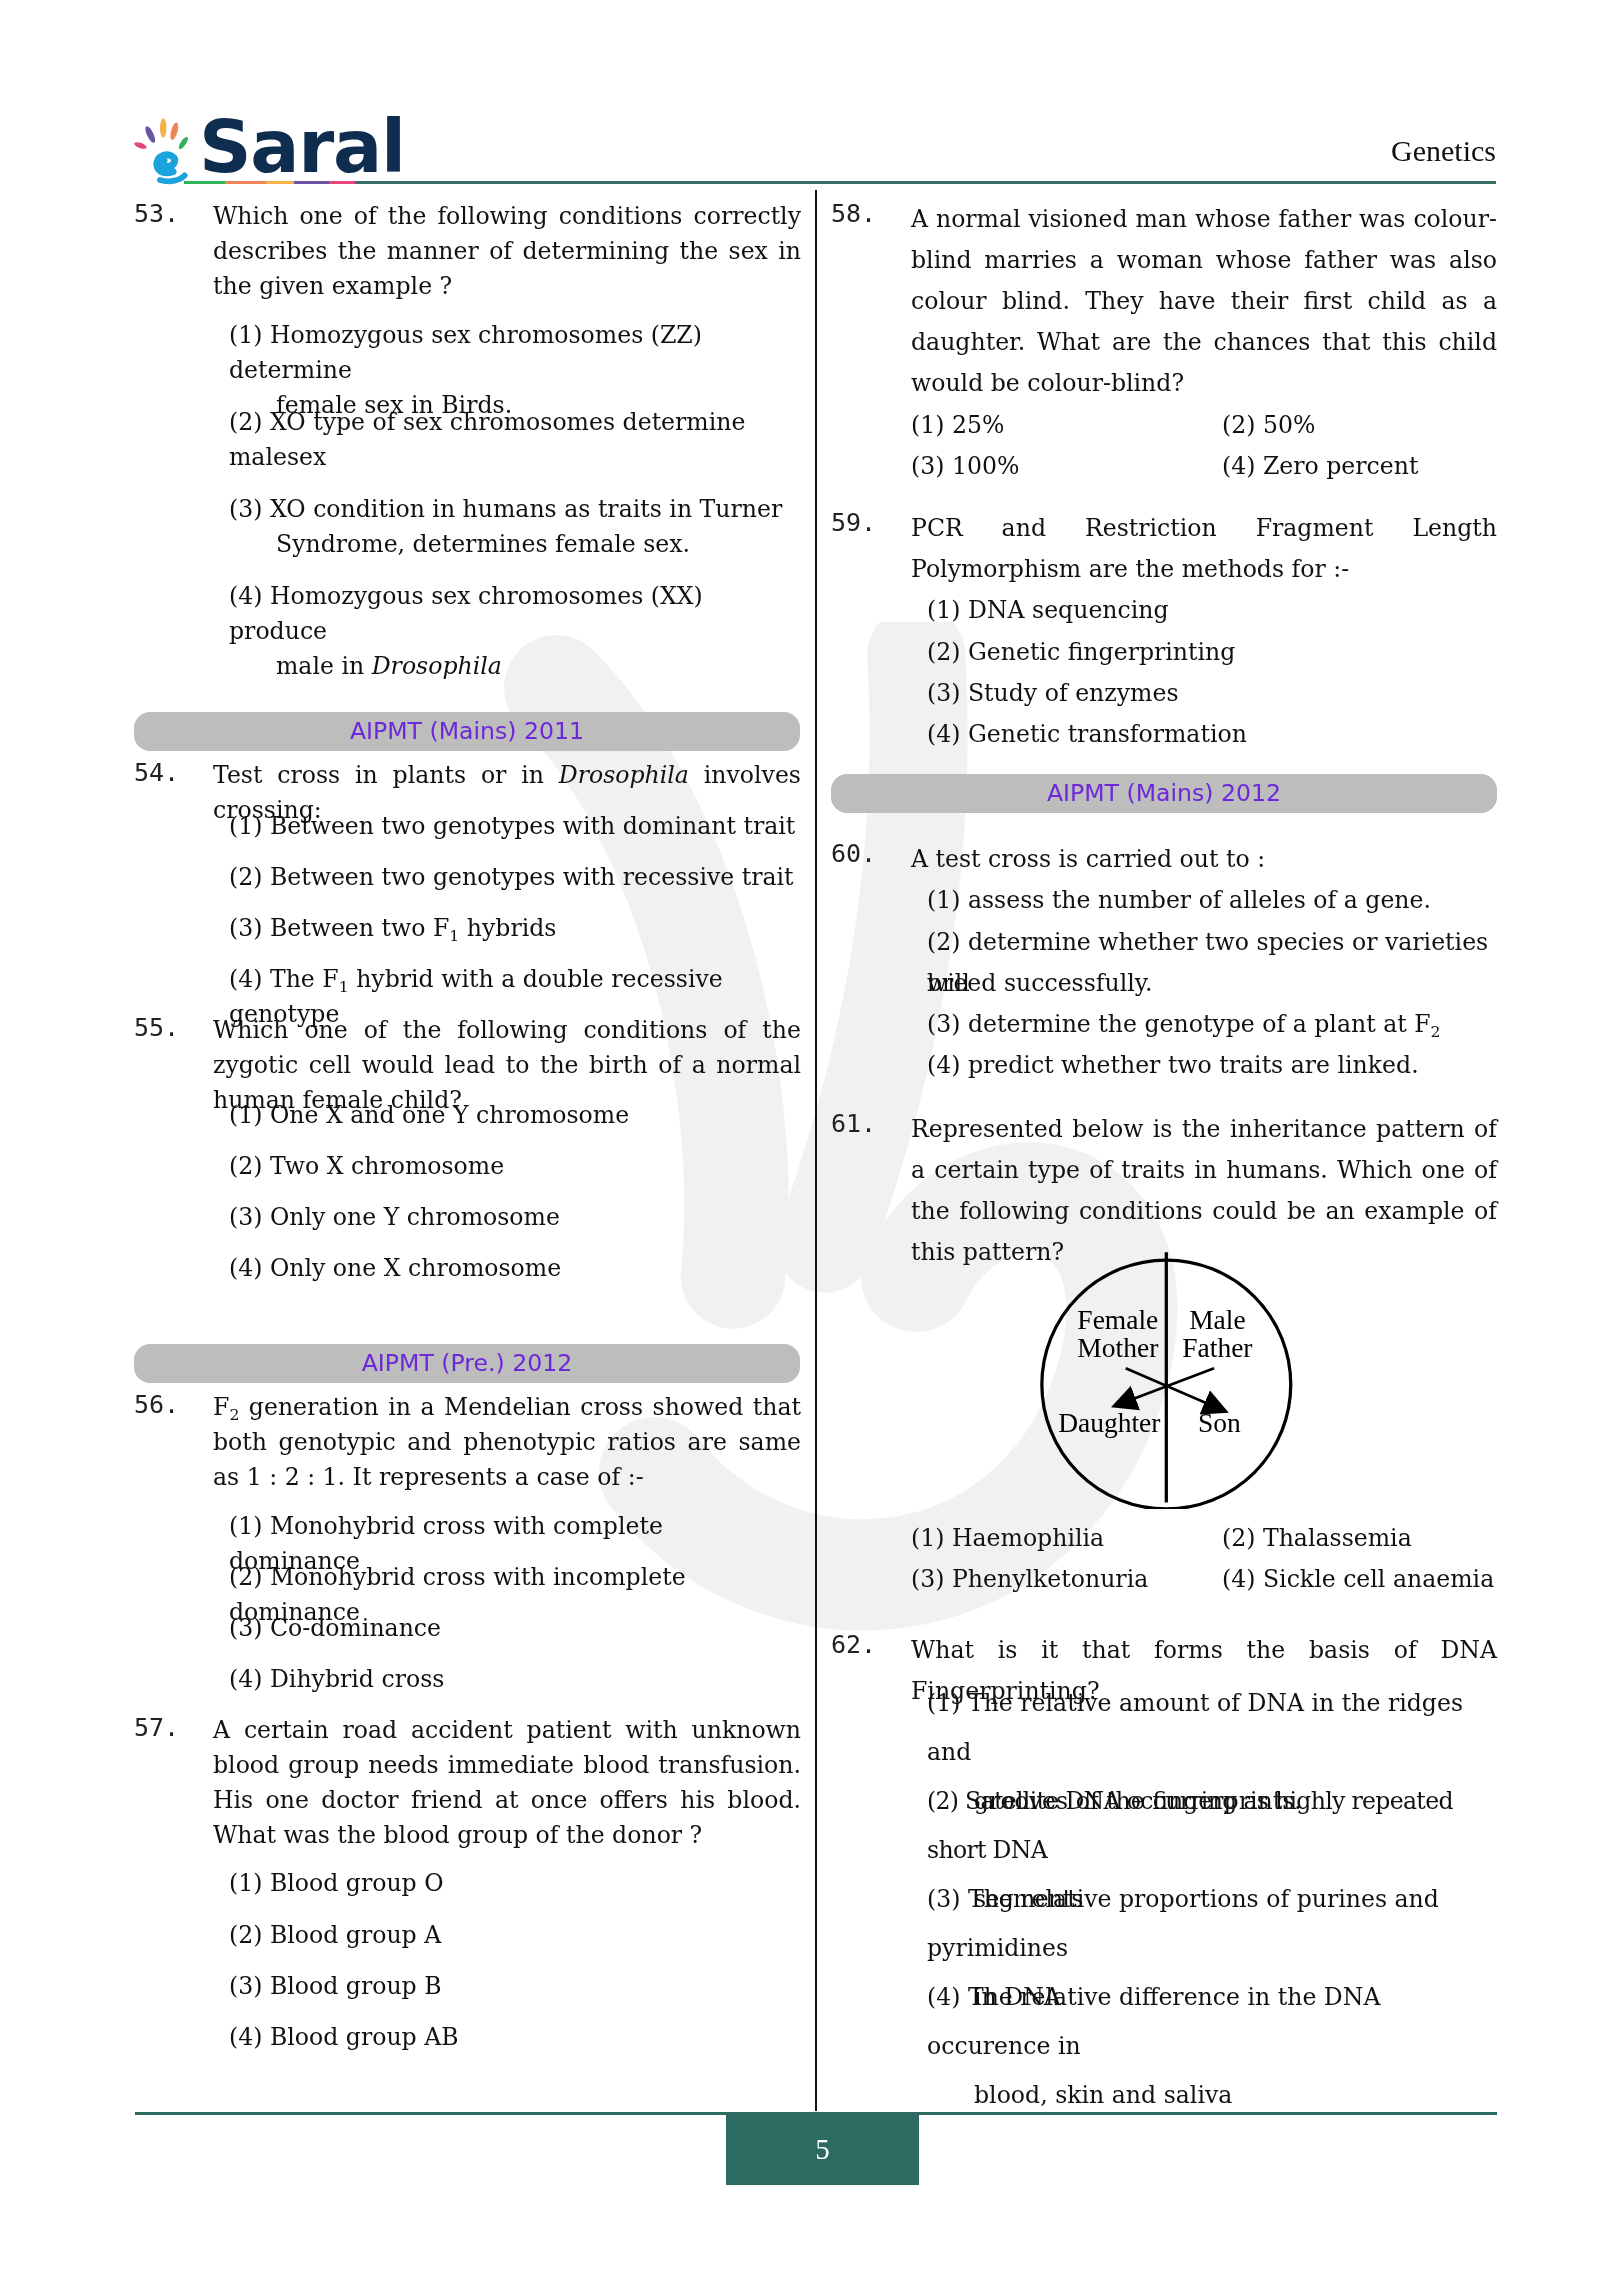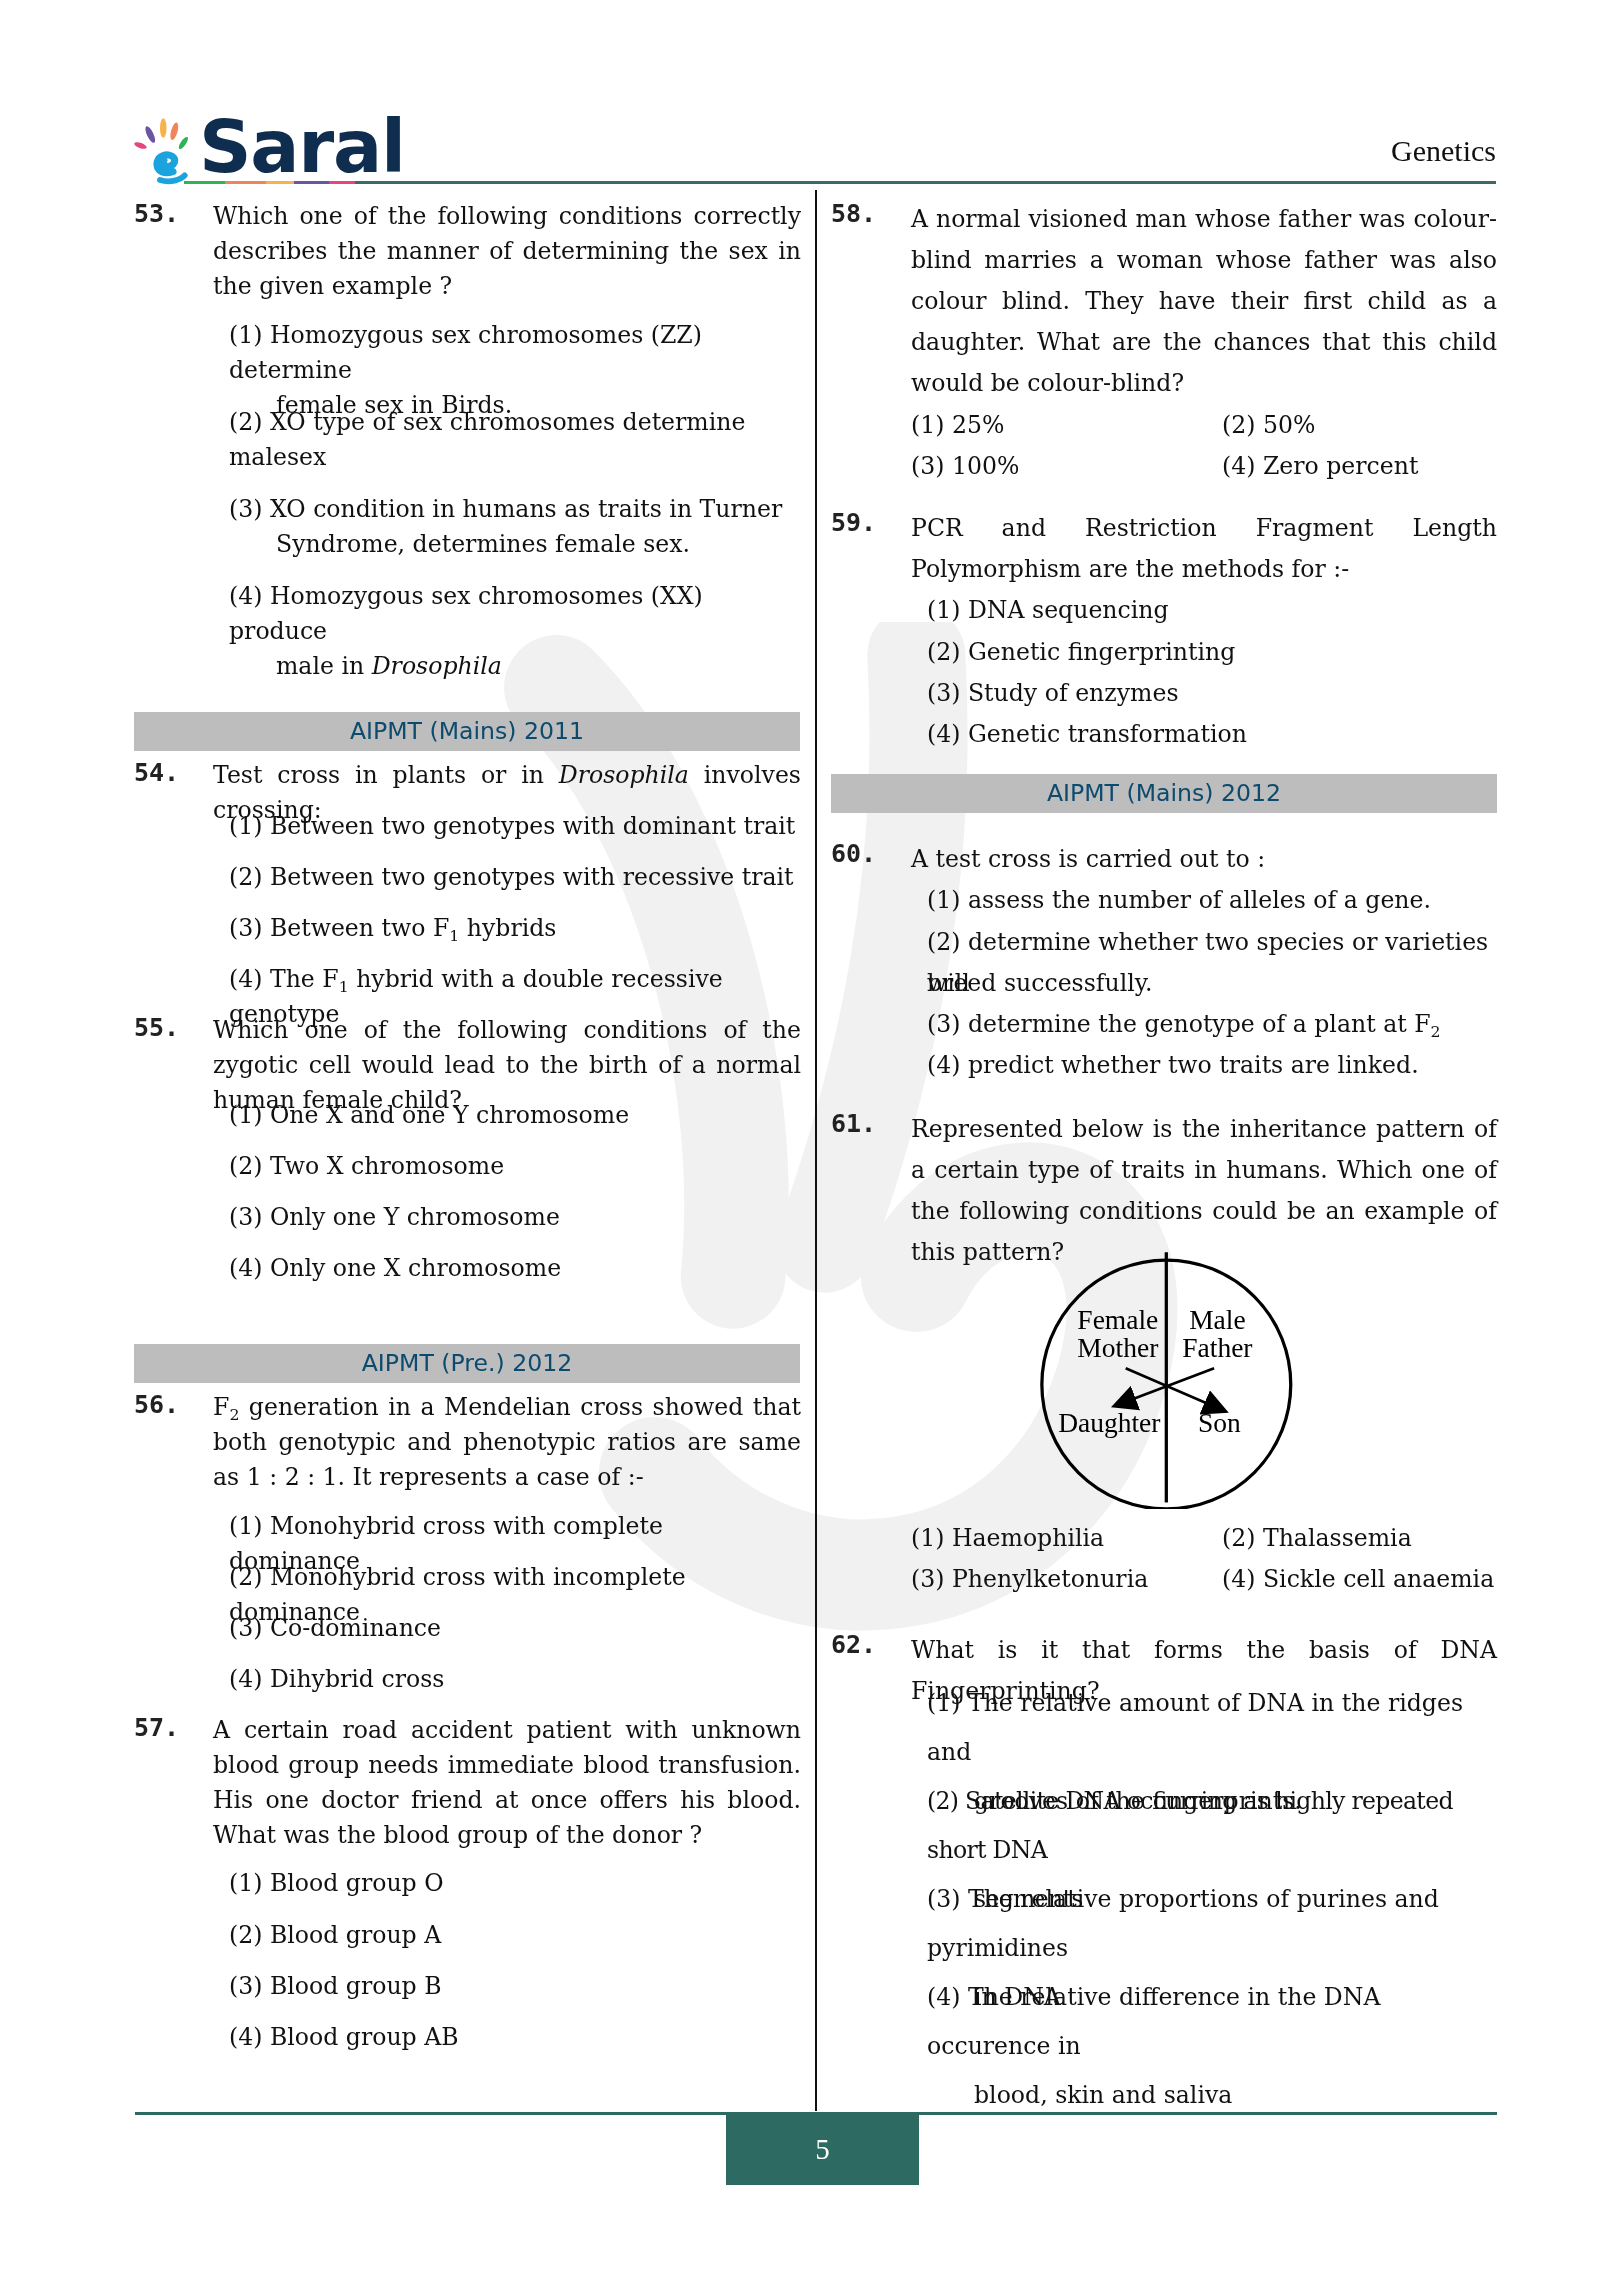--- a/index.html
+++ b/index.html
@@ -22,34 +22,34 @@
 
   
   .watermark { position: absolute; left: 458px; top: 622px; width: 753px; height: 1047px; opacity: 0.05; pointer-events: none; }
 
   .col { position: absolute; top: 190px; }
   .col-left { left: 134px; width: 667px; }
   .col-right { left: 831px; width: 666px; }
 
   .q { position: absolute; left: 0; width: 100%; }
   .qnum { position: absolute; left: 0; top: 0; font-family: "DejaVu Sans Mono", "Liberation Mono", monospace;
-          font-size: 25px; font-weight: bold; color: #222; }
+          font-size: 25px; font-weight: normal; color: #222; }
   .col-right .qnum { left: 0; }
   .qtext { position: absolute; left: 79px; right: 0; top: 0; font-size: 23.6px; line-height: 35px; text-align: justify; }
   .col-right .qtext { left: 80px; line-height: 41px; }
   .opt { position: absolute; left: 79px; right: 0; font-size: 23.6px; line-height: 35px; margin-left: 16px; }
   .col-right .opt { left: 80px; line-height: 41px; }
   .opt .cont { display: block; padding-left: 47px; }
   .opt-grid { position: absolute; left: 80px; right: 0; font-size: 23.6px; line-height: 41px; display: grid;
               grid-template-columns: 311px auto; }
   sub { font-size: 15.7px; vertical-align: -5.2px; line-height: 0; }
   i { font-style: italic; }
 
   .band { position: absolute; left: 0; width: 666px; height: 39px; background: #bdbdbd; text-align: center;
-          font-family: "DejaVu Sans", "Liberation Sans", sans-serif; font-size: 23.6px; line-height: 39px; color: #0c4a6e; }
+          font-family: "DejaVu Sans", "Liberation Sans", sans-serif; font-size: 23.6px; line-height: 39px; color: #6d28d9; border-radius: 16px; }
 
   
   .diagram { position: absolute; left: 1034px; top: 1247px; width: 262px; height: 262px; }
 
   
   .footer-rule { position: absolute; left: 135px; top: 2112px; width: 1362px; height: 3.3px; background: #2d6a62; }
   .page-box { position: absolute; left: 726px; top: 2114px; width: 193px; height: 71px; background: #2d6a62;
               color: #fff; font-family: "Liberation Serif", serif; font-size: 29px; text-align: center; line-height: 71px; }
 </style>
 </head>

